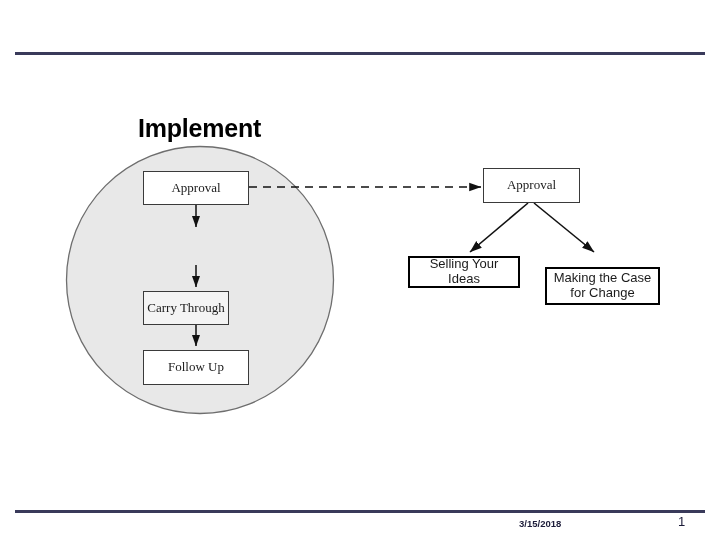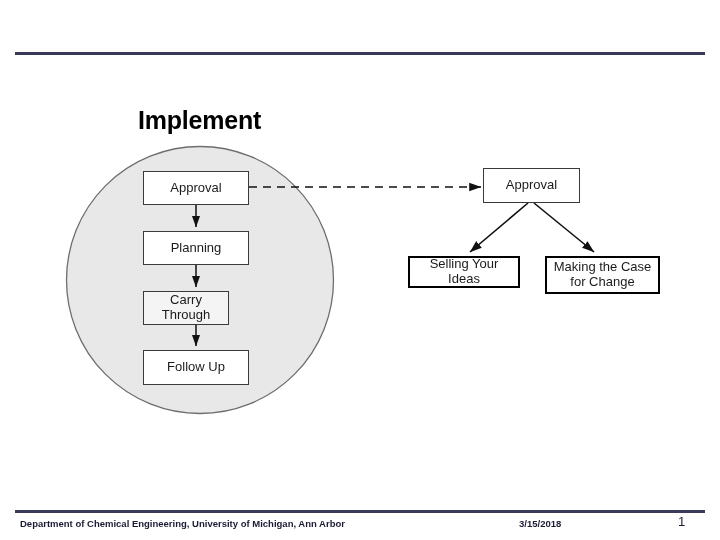--- a/index.html
+++ b/index.html
@@ -34,21 +34,21 @@
     left: 15px;
     top: 510px;
     width: 690px;
     height: 3px;
   }
 
   
   #title {
     position: absolute;
     left: 138px;
-    top: 106px;
+    top: 114px;
     font-size: 25px;
     font-weight: bold;
     color: #000000;
     letter-spacing: -0.2px;
     white-space: nowrap;
   }
 
   
   #canvas {
     position: absolute;
@@ -73,36 +73,37 @@
     line-height: 1.12;
     padding: 0 2px;
   }
   .node.shaded {
     background: #f4f4f4;
     border-color: #555555;
   }
   .node.thin {
     border-width: 1.2px;
     border-color: #3a3a3a;
+    font-family: Liberation Serif, serif;
   }
   .node.heavy {
     border-width: 2px;
     border-color: #000000;
   }
 
   
   #node-approval-left  { left: 143px; top: 171px; width: 106px; height: 34px; }
   #node-planning       { left: 143px; top: 231px; width: 106px; height: 34px; }
   #node-carry-through  { left: 143px; top: 291px; width: 86px; height: 34px; }
   #node-follow-up      { left: 143px; top: 350px; width: 106px; height: 35px; }
 
   
   #node-approval-right { left: 483px; top: 168px; width: 97px; height: 35px; }
   #node-selling-ideas  { left: 408px; top: 256px; width: 112px; height: 32px; }
-  #node-making-case    { left: 545px; top: 256px; width: 115px; height: 38px; }
+  #node-making-case    { left: 545px; top: 267px; width: 115px; height: 38px; }
 
   
   .footer-text {
     position: absolute;
     font-size: 9.5px;
     font-weight: bold;
     color: #1b1b38;
     white-space: nowrap;
   }
   #footer-org  { left: 20px;  top: 518px; }
@@ -144,23 +145,20 @@
     <line x1="249" y1="187" x2="481" y2="187" stroke="#111111" stroke-width="1.6" stroke-dasharray="8 6" marker-end="url(#arrow-dashed)"></line>
 
     <line x1="528" y1="203" x2="470" y2="252" stroke="#111111" stroke-width="1.6" marker-end="url(#arrow-solid)"></line>
     <line x1="534" y1="203" x2="594" y2="252" stroke="#111111" stroke-width="1.6" marker-end="url(#arrow-solid)"></line>
   </svg>
 
   <div class="node thin" id="node-approval-left">
     <span>Approval</span>
   </div>
 
-  <div class="node thin" id="node-planning">
-    <span>Planning</span>
-  </div>
 
   <div class="node thin shaded" id="node-carry-through">
     <span>Carry Through</span>
   </div>
 
   <div class="node thin" id="node-follow-up">
     <span>Follow Up</span>
   </div>
 
   <div class="node thin" id="node-approval-right">
@@ -170,19 +168,18 @@
   <div class="node heavy" id="node-selling-ideas">
     <span>Selling Your Ideas</span>
   </div>
 
   <div class="node heavy" id="node-making-case">
     <span>Making the Case for Change</span>
   </div>
 
   <div class="rule" id="footer-rule"></div>
 
-  <div class="footer-text" id="footer-org">Department of Chemical Engineering, University of Michigan, Ann Arbor</div>
 
   <div class="footer-text" id="footer-date">3/15/2018</div>
 
   <div id="footer-page">1</div>
 
 </div>
 
 </body></html>

